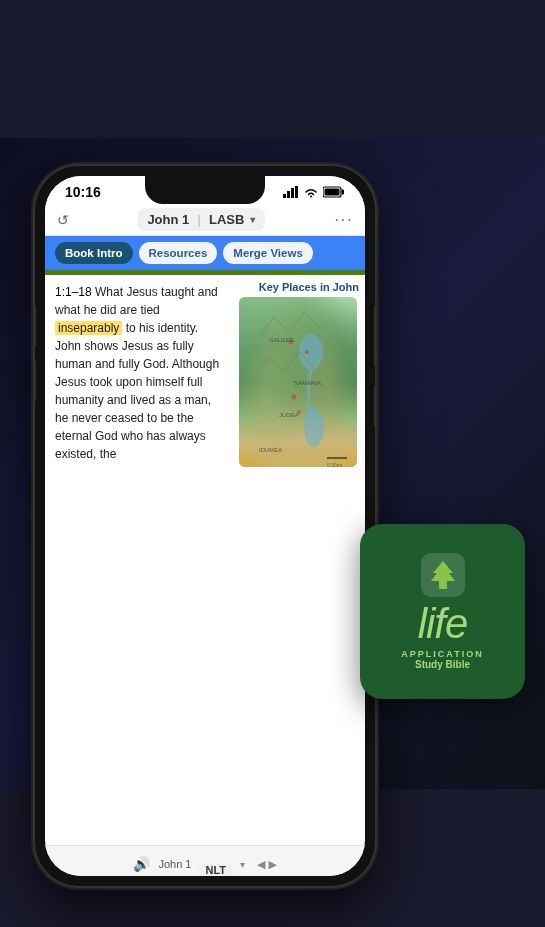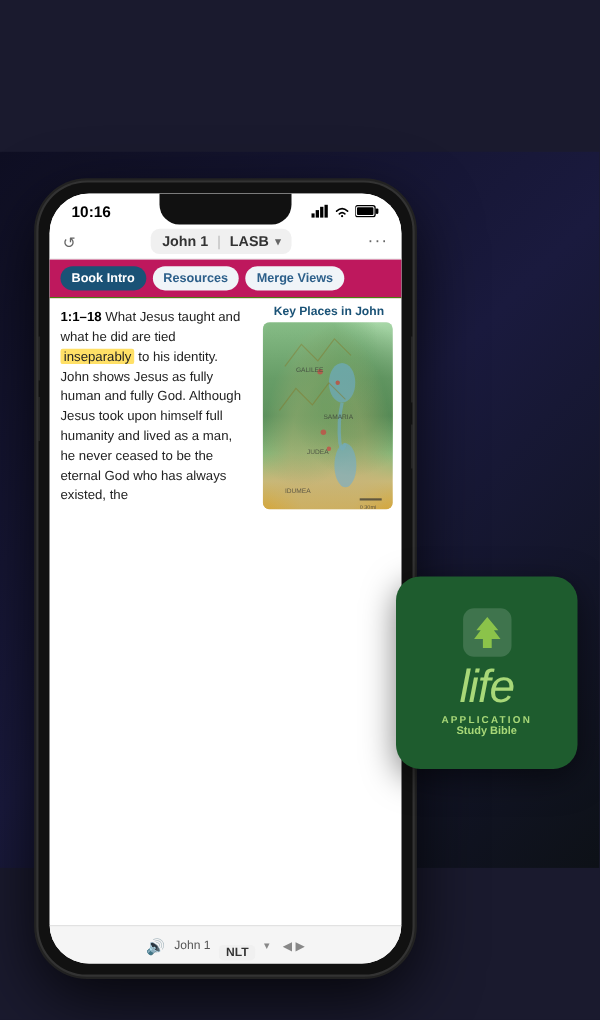--- a/index.html
+++ b/index.html
@@ -117,22 +117,22 @@
     .nav-dropdown {
       font-size: 10px;
       color: #666;
     }
 
     
     .tabs-bar {
       display: flex;
       gap: 6px;
       padding: 6px 10px;
-      background: #be185d;
-      border-bottom: 1px solid #4d7c0f;
+      background: #3b82f6;
+      border-bottom: 5px solid #4d7c0f;
     }
 
     .tab-btn {
       padding: 5px 10px;
       border-radius: 16px;
       font-size: 11.5px;
       font-weight: 600;
       border: none;
       cursor: pointer;
     }
@@ -157,40 +157,40 @@
     .left-content {
       flex: 1;
       padding: 8px 10px;
       font-size: 12px;
       line-height: 1.5;
       color: #222;
       overflow: hidden;
     }
 
     .verse-ref {
-      font-weight: 700;
+      font-weight: 400;
       color: #000;
     }
 
     .highlight-yellow {
       background: #ffe066;
       padding: 0 3px;
       border-radius: 2px;
     }
 
     .right-panel {
       width: 130px;
       padding: 6px 6px 0 4px;
     }
 
     .map-title {
       font-size: 11px;
       font-weight: 700;
       color: #1a5276;
-      text-align: center;
+      text-align: right;
       margin-bottom: 4px;
     }
 
     .map-image {
       width: 118px;
       height: 170px;
       border-radius: 6px;
       overflow: hidden;
       position: relative;
       background: linear-gradient(180deg, #c8dfc8 0%, #8aba8a 20%, #6aaa5a 35%, #4e8a3e 50%, #7ab87a 65%, #a8c8a0 75%, #e8d8a8 85%, #d4b870 100%);

